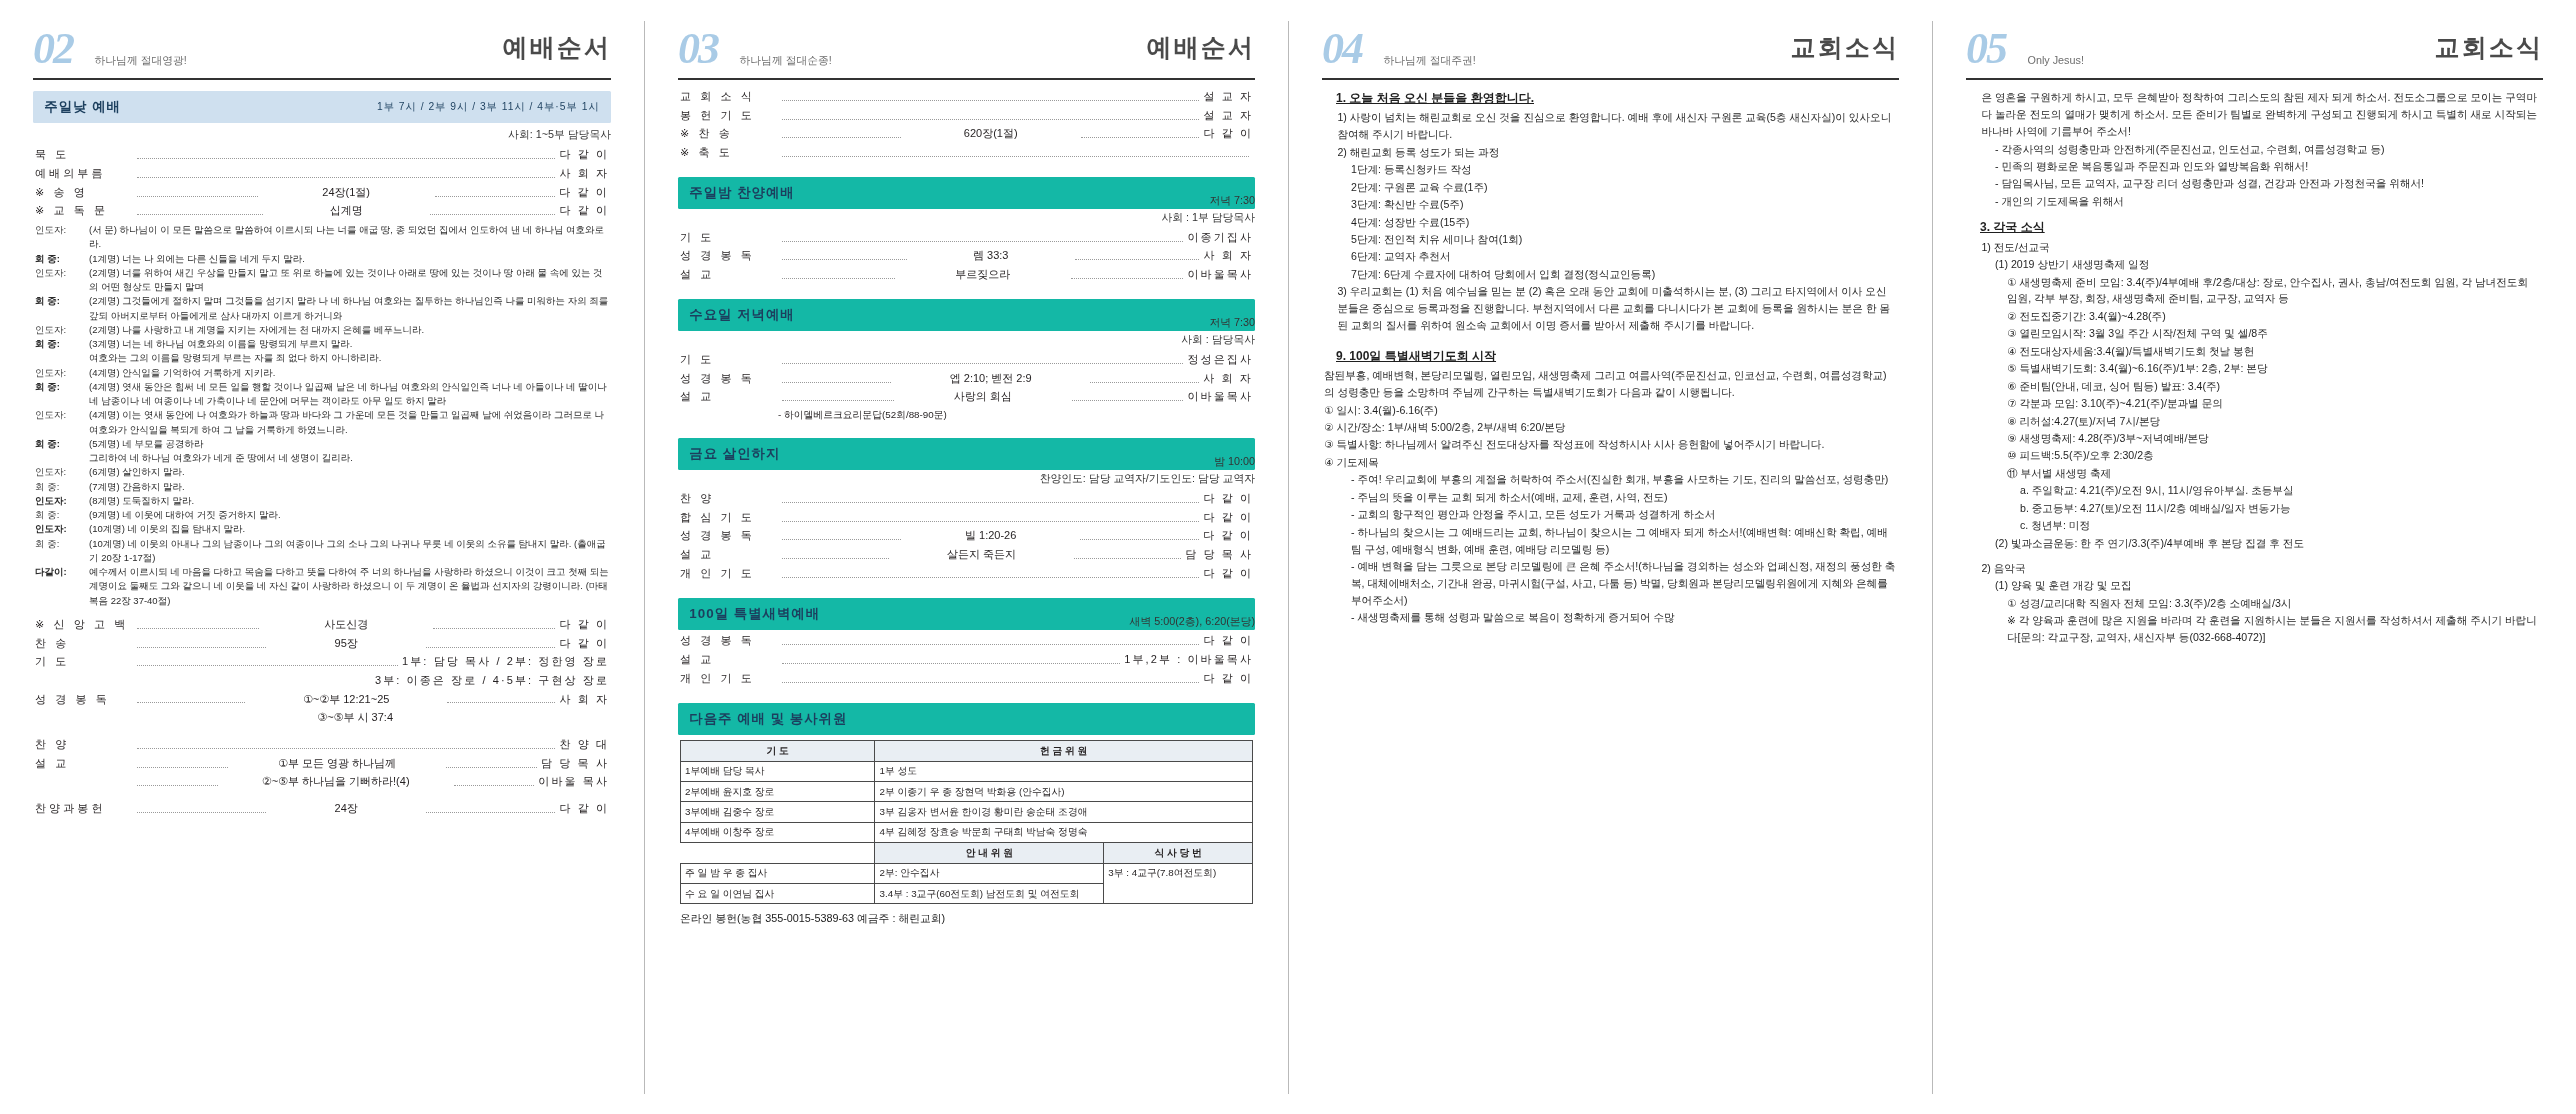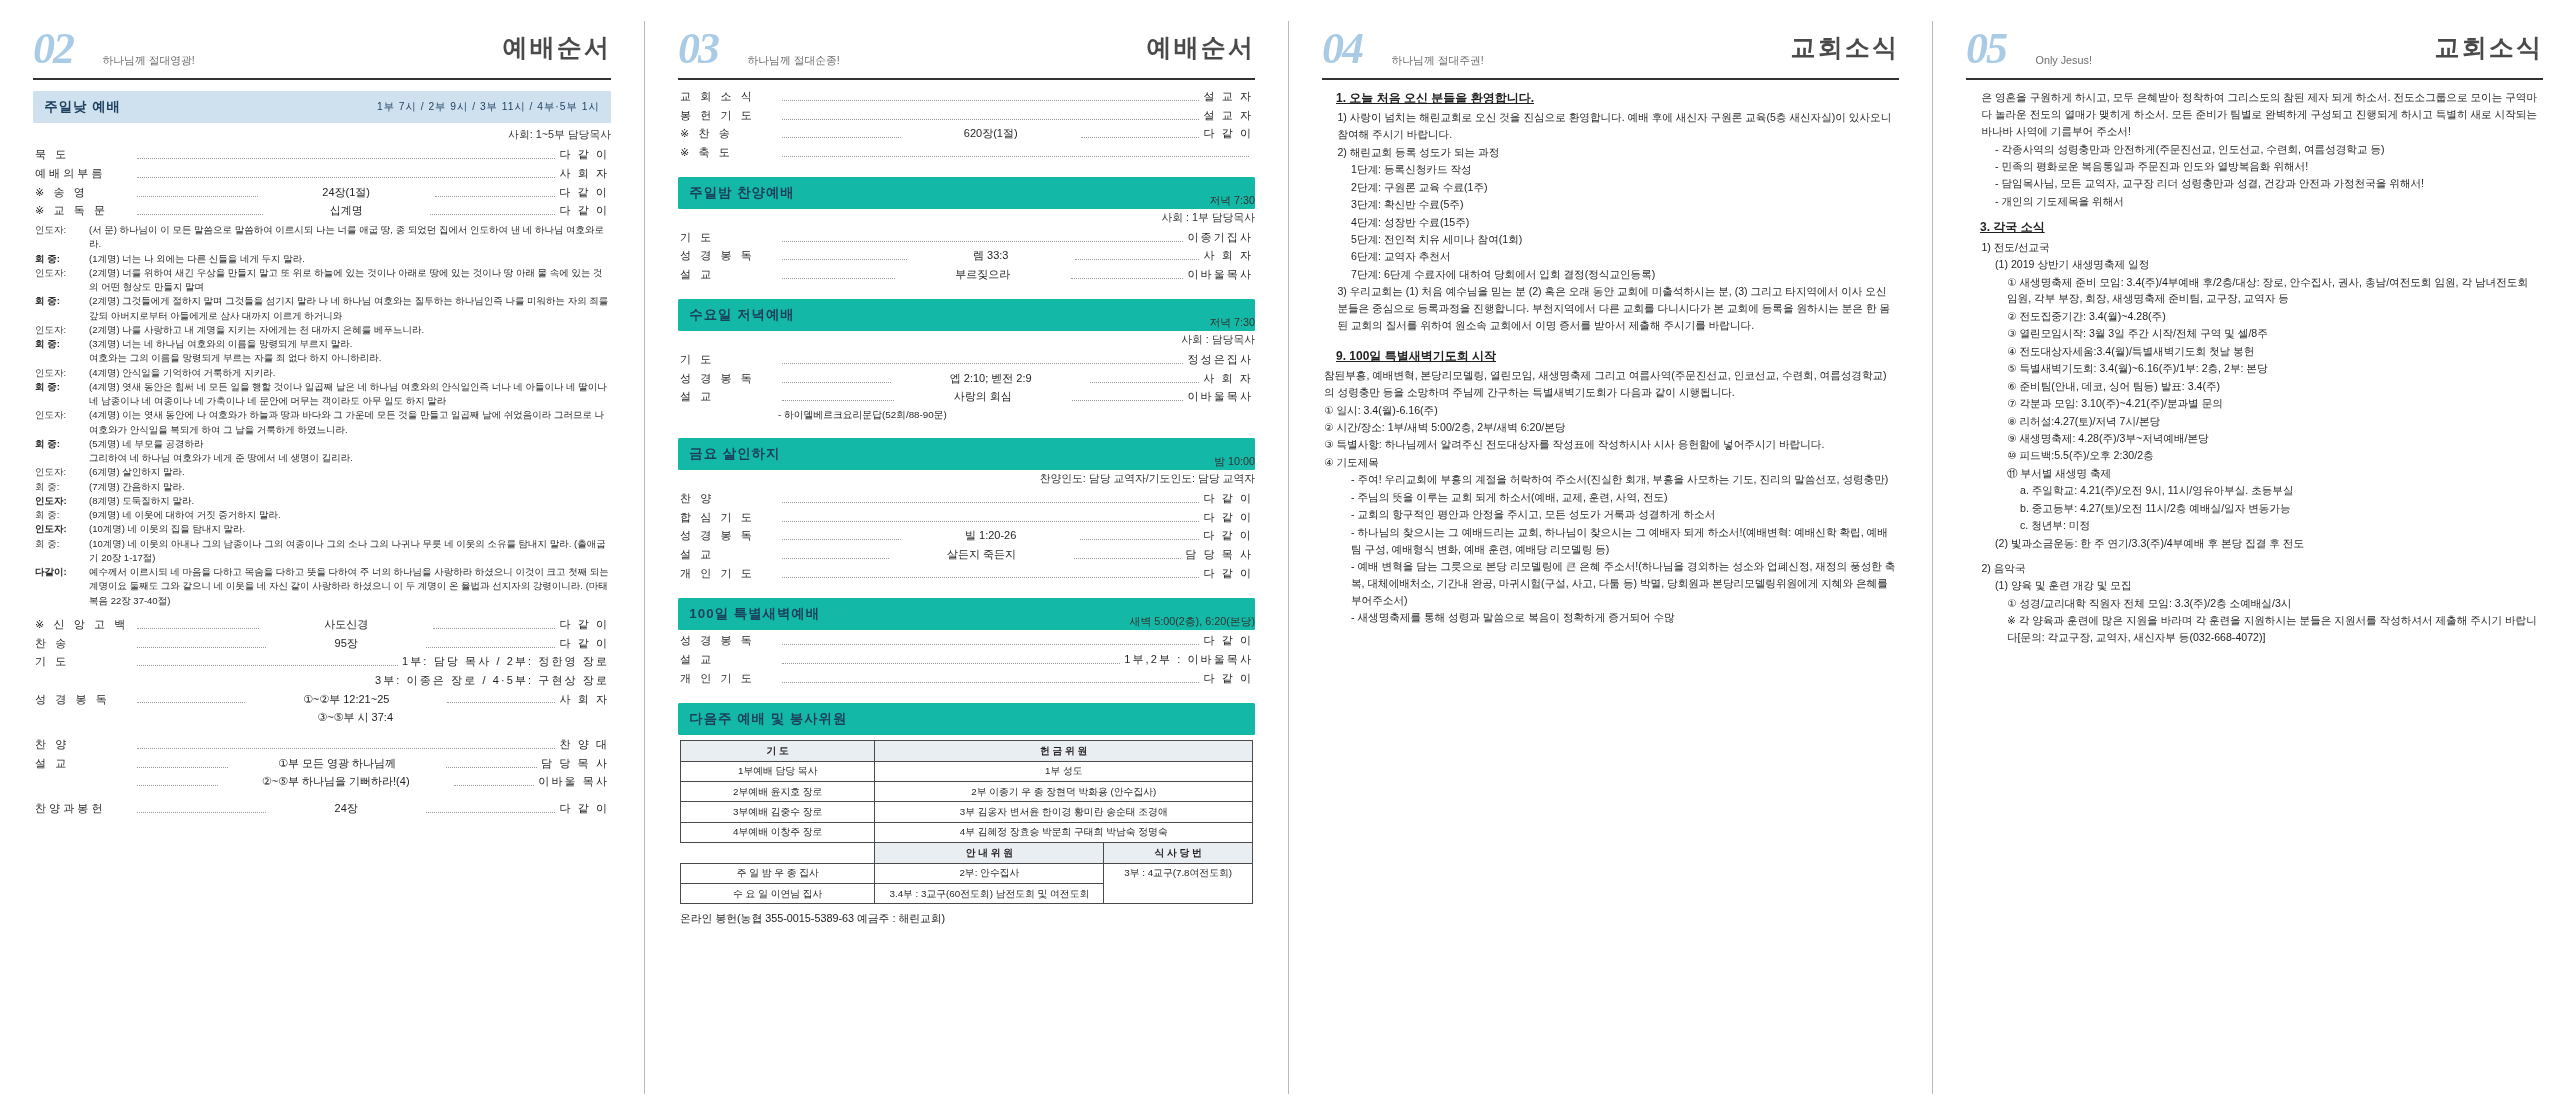--- a/index.html
+++ b/index.html
@@ -4,21 +4,21 @@
 <style>
   html,body{margin:0;padding:0;background:#ffffff;}
   body{font-family:"Liberation Sans","DejaVu Sans",sans-serif;color:#231f20;}
   #page{position:relative;width:2576px;height:1115px;background:#fff;overflow:hidden;}
   .col{position:absolute;top:0;height:1115px;}
   .col-inner{position:relative;padding:0 17.5px;}
   .vline{position:absolute;top:20.6px;bottom:20.6px;width:1px;background:#b9b9b9;}
   
   .hdr{position:relative;height:62px;margin-top:20px;}
   .bignum{position:absolute;left:15.5px;top:3.1px;font-size:44px;font-weight:700;color:#a9cbe6;letter-spacing:-2.1px;font-family:"Liberation Serif",serif;font-style:italic;}
-  .slogan{position:absolute;left:85px;top:34px;font-size:10.8px;color:#6d6d6d;}
+  .slogan{position:absolute;left:77px;top:34px;font-size:10.8px;color:#6d6d6d;}
   .hdr-title{position:absolute;right:15.5px;top:11.3px;font-size:25px;font-weight:700;color:#4a4a4a;letter-spacing:2.1px;}
   .hdr-rule{position:absolute;left:15.5px;right:15.5px;top:58px;height:1.5px;background:#333;}
   
   .secbar{margin:9.3px 15.5px 5.2px 15.5px;background:#cfe0ef;border-radius:1.5px;height:32px;display:flex;align-items:center;}
   .secbar .t{font-size:13.4px;font-weight:700;color:#1c3f5e;padding-left:11.3px;letter-spacing:1px;}
   .secbar.plain{background:#14b8a6;}
   .right-note{margin:0 15.5px 3.1px 15.5px;text-align:right;font-size:10.8px;color:#333;}
   
   .rows{margin:0 17.5px;}
   .row{display:flex;align-items:flex-end;font-size:11px;line-height:1.55;color:#231f20;padding:0.8px 0;}
@@ -28,21 +28,21 @@
   .row .val{flex:0 0 auto;text-align:right;white-space:nowrap;letter-spacing:2.1px;}
   .tiny{font-size:9.8px;}
   
   .para{margin:3.1px 17.5px 0 17.5px;font-size:9.5px;line-height:1.5;color:#2a2a2a;}
   .para .ind{display:flex;}
   .para .ind .k{flex:0 0 54px;font-weight:700;}
   .para .ind .k.gray{font-weight:400;color:#3a3a3a;}
   .para .ind .v{flex:1 1 auto;}
   
   table.gtab{border-collapse:collapse;width:calc(100% - 35px);margin:3.1px 17.5px;font-size:9.8px;}
-  table.gtab th,table.gtab td{border:0.8px solid #4a4a4a;padding:2.6px 4.1px;vertical-align:top;line-height:1.45;text-align:center;}
+  table.gtab th,table.gtab td{border:0.8px solid #4a4a4a;padding:2.6px 4.1px;vertical-align:top;line-height:1.45;}
   table.gtab th{background:#e9eef3;font-weight:700;text-align:center;}
   .onlinebar{margin:7.2px 17.5px 0 17.5px;text-align:left;font-size:10.8px;font-weight:400;color:#1a1a1a;}
   
   .news{margin:7.2px 17.5px 0 17.5px;font-size:10.6px;line-height:1.6;color:#1f1f1f;}
   .news .l1{margin:1px 0 1px 12px;text-decoration:underline;}
   .news .l2{margin:0.5px 0 0.5px 13.4px;}
   .news .l3{margin:0.5px 0 0.5px 27px;}
   .news .l4{margin:0.5px 0 0.5px 39px;}
   .news .l5{margin:0.5px 0 0.5px 52px;}
   .pad-top{height:7.2px;}

